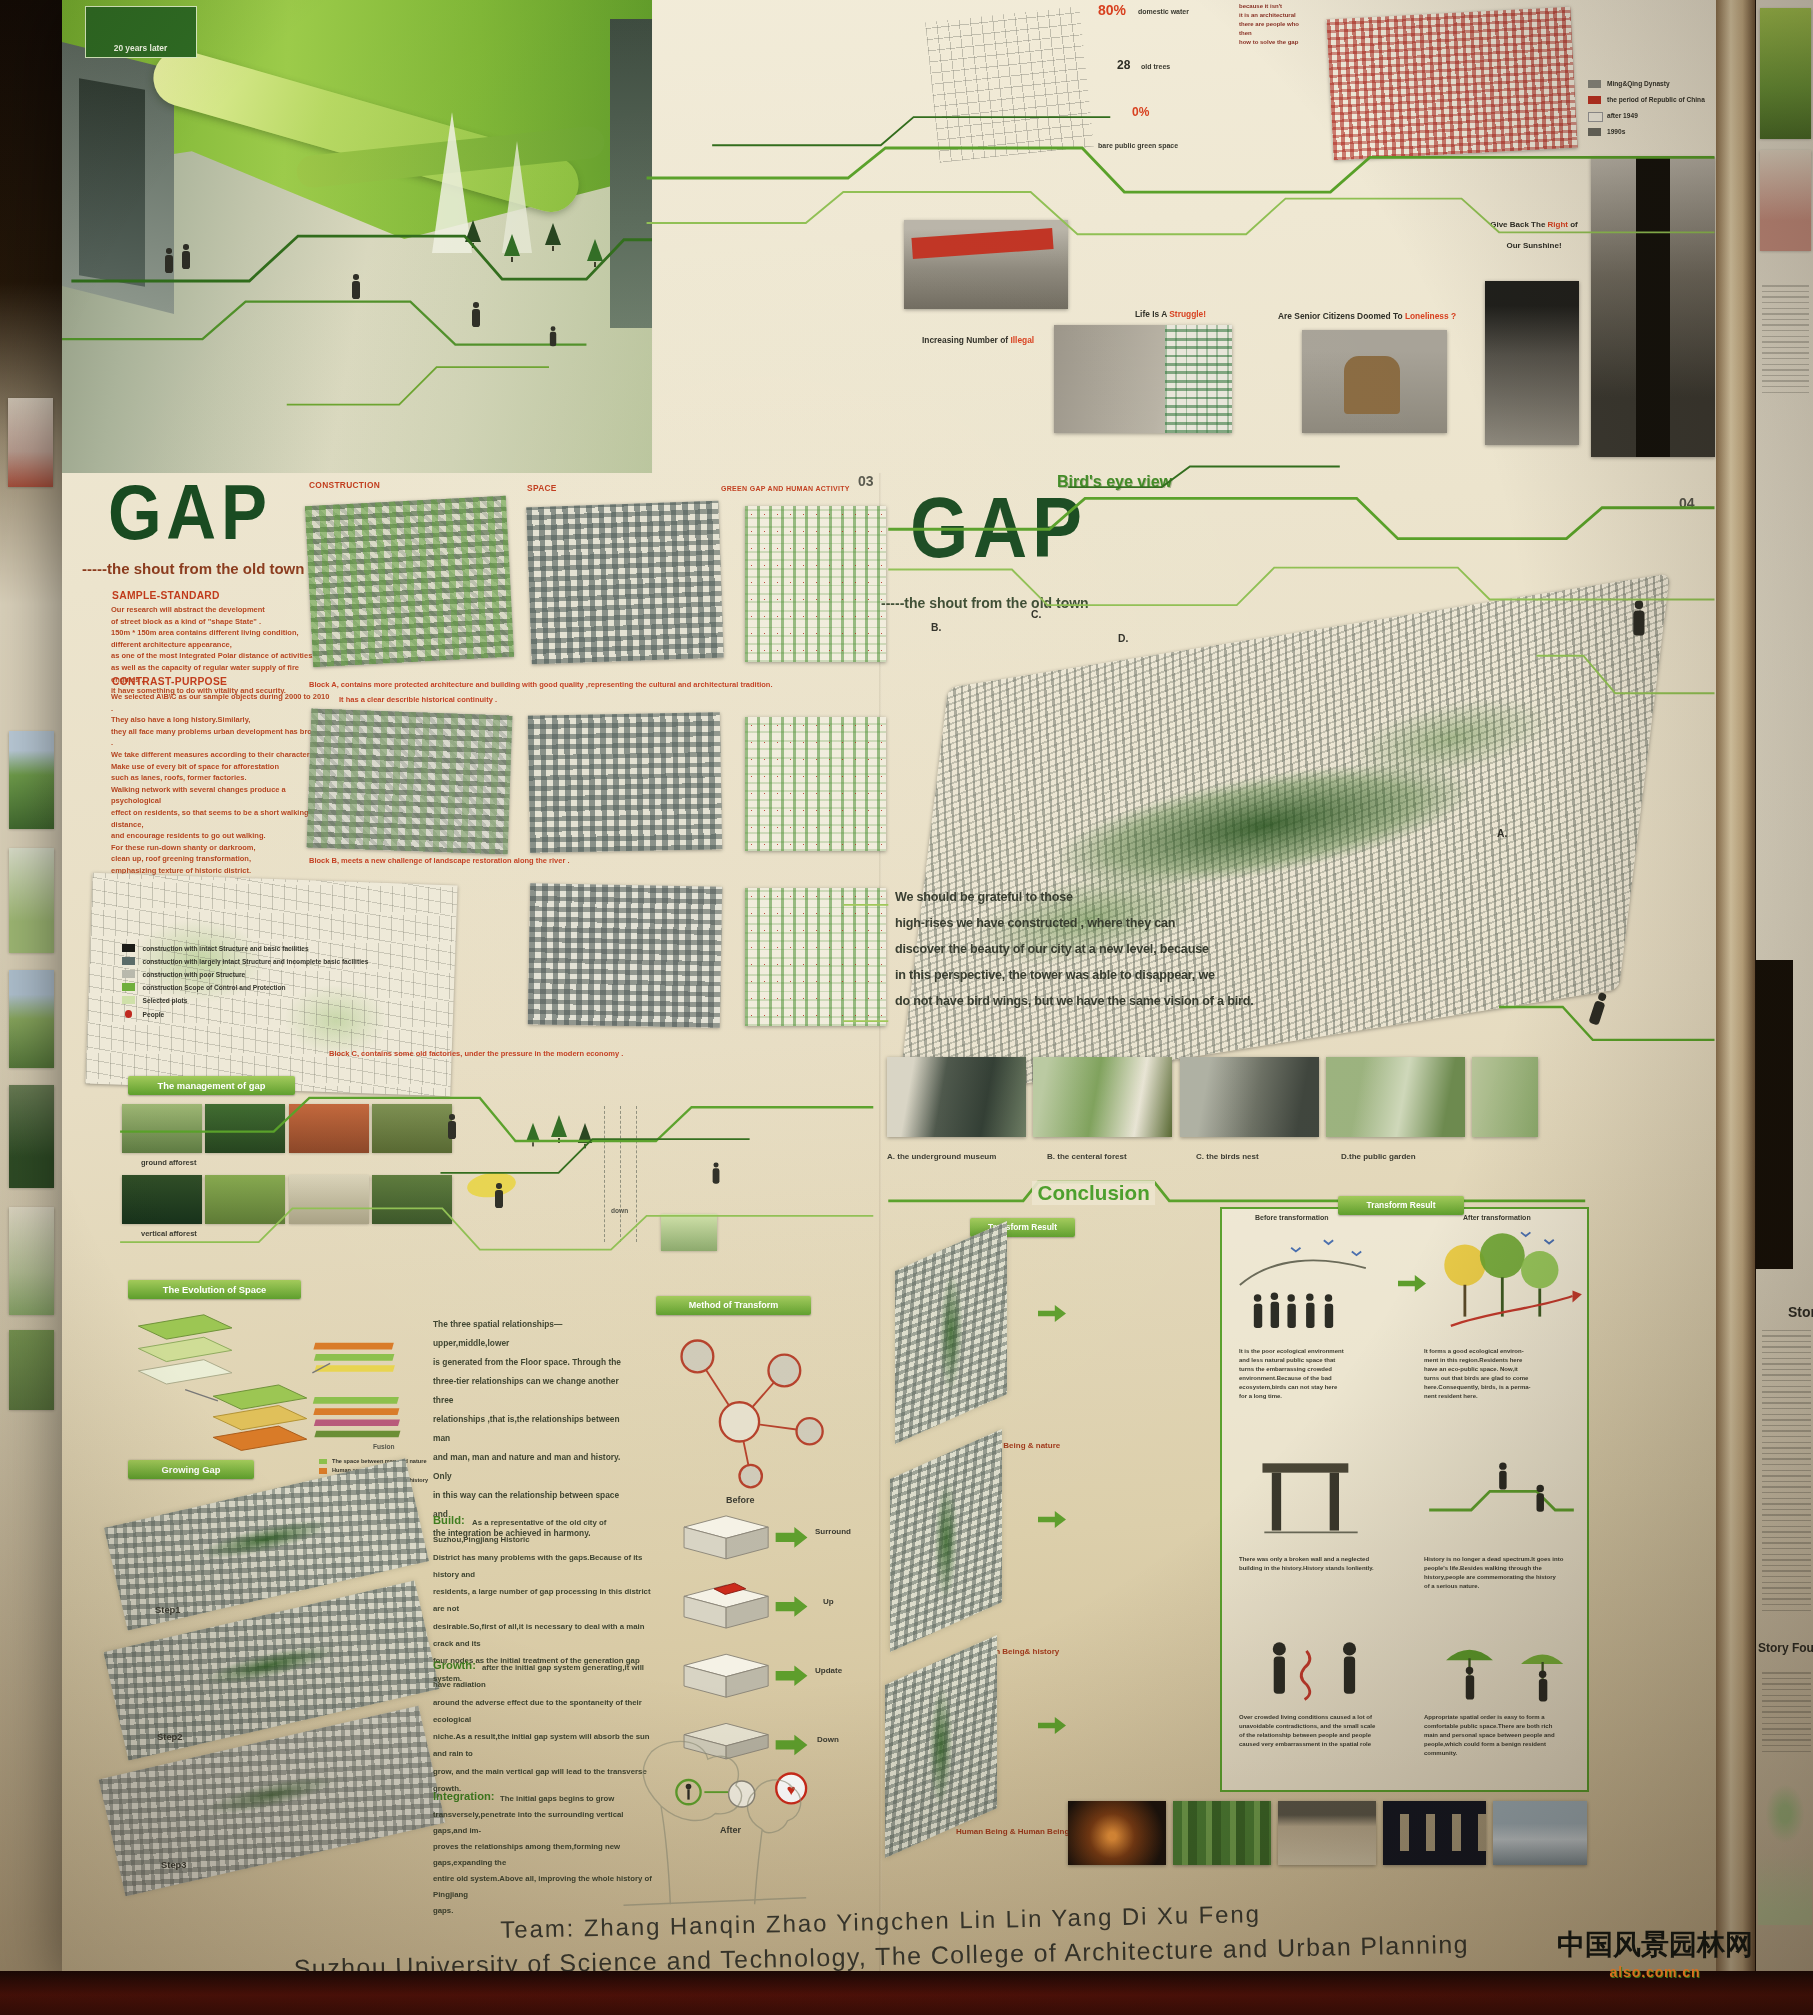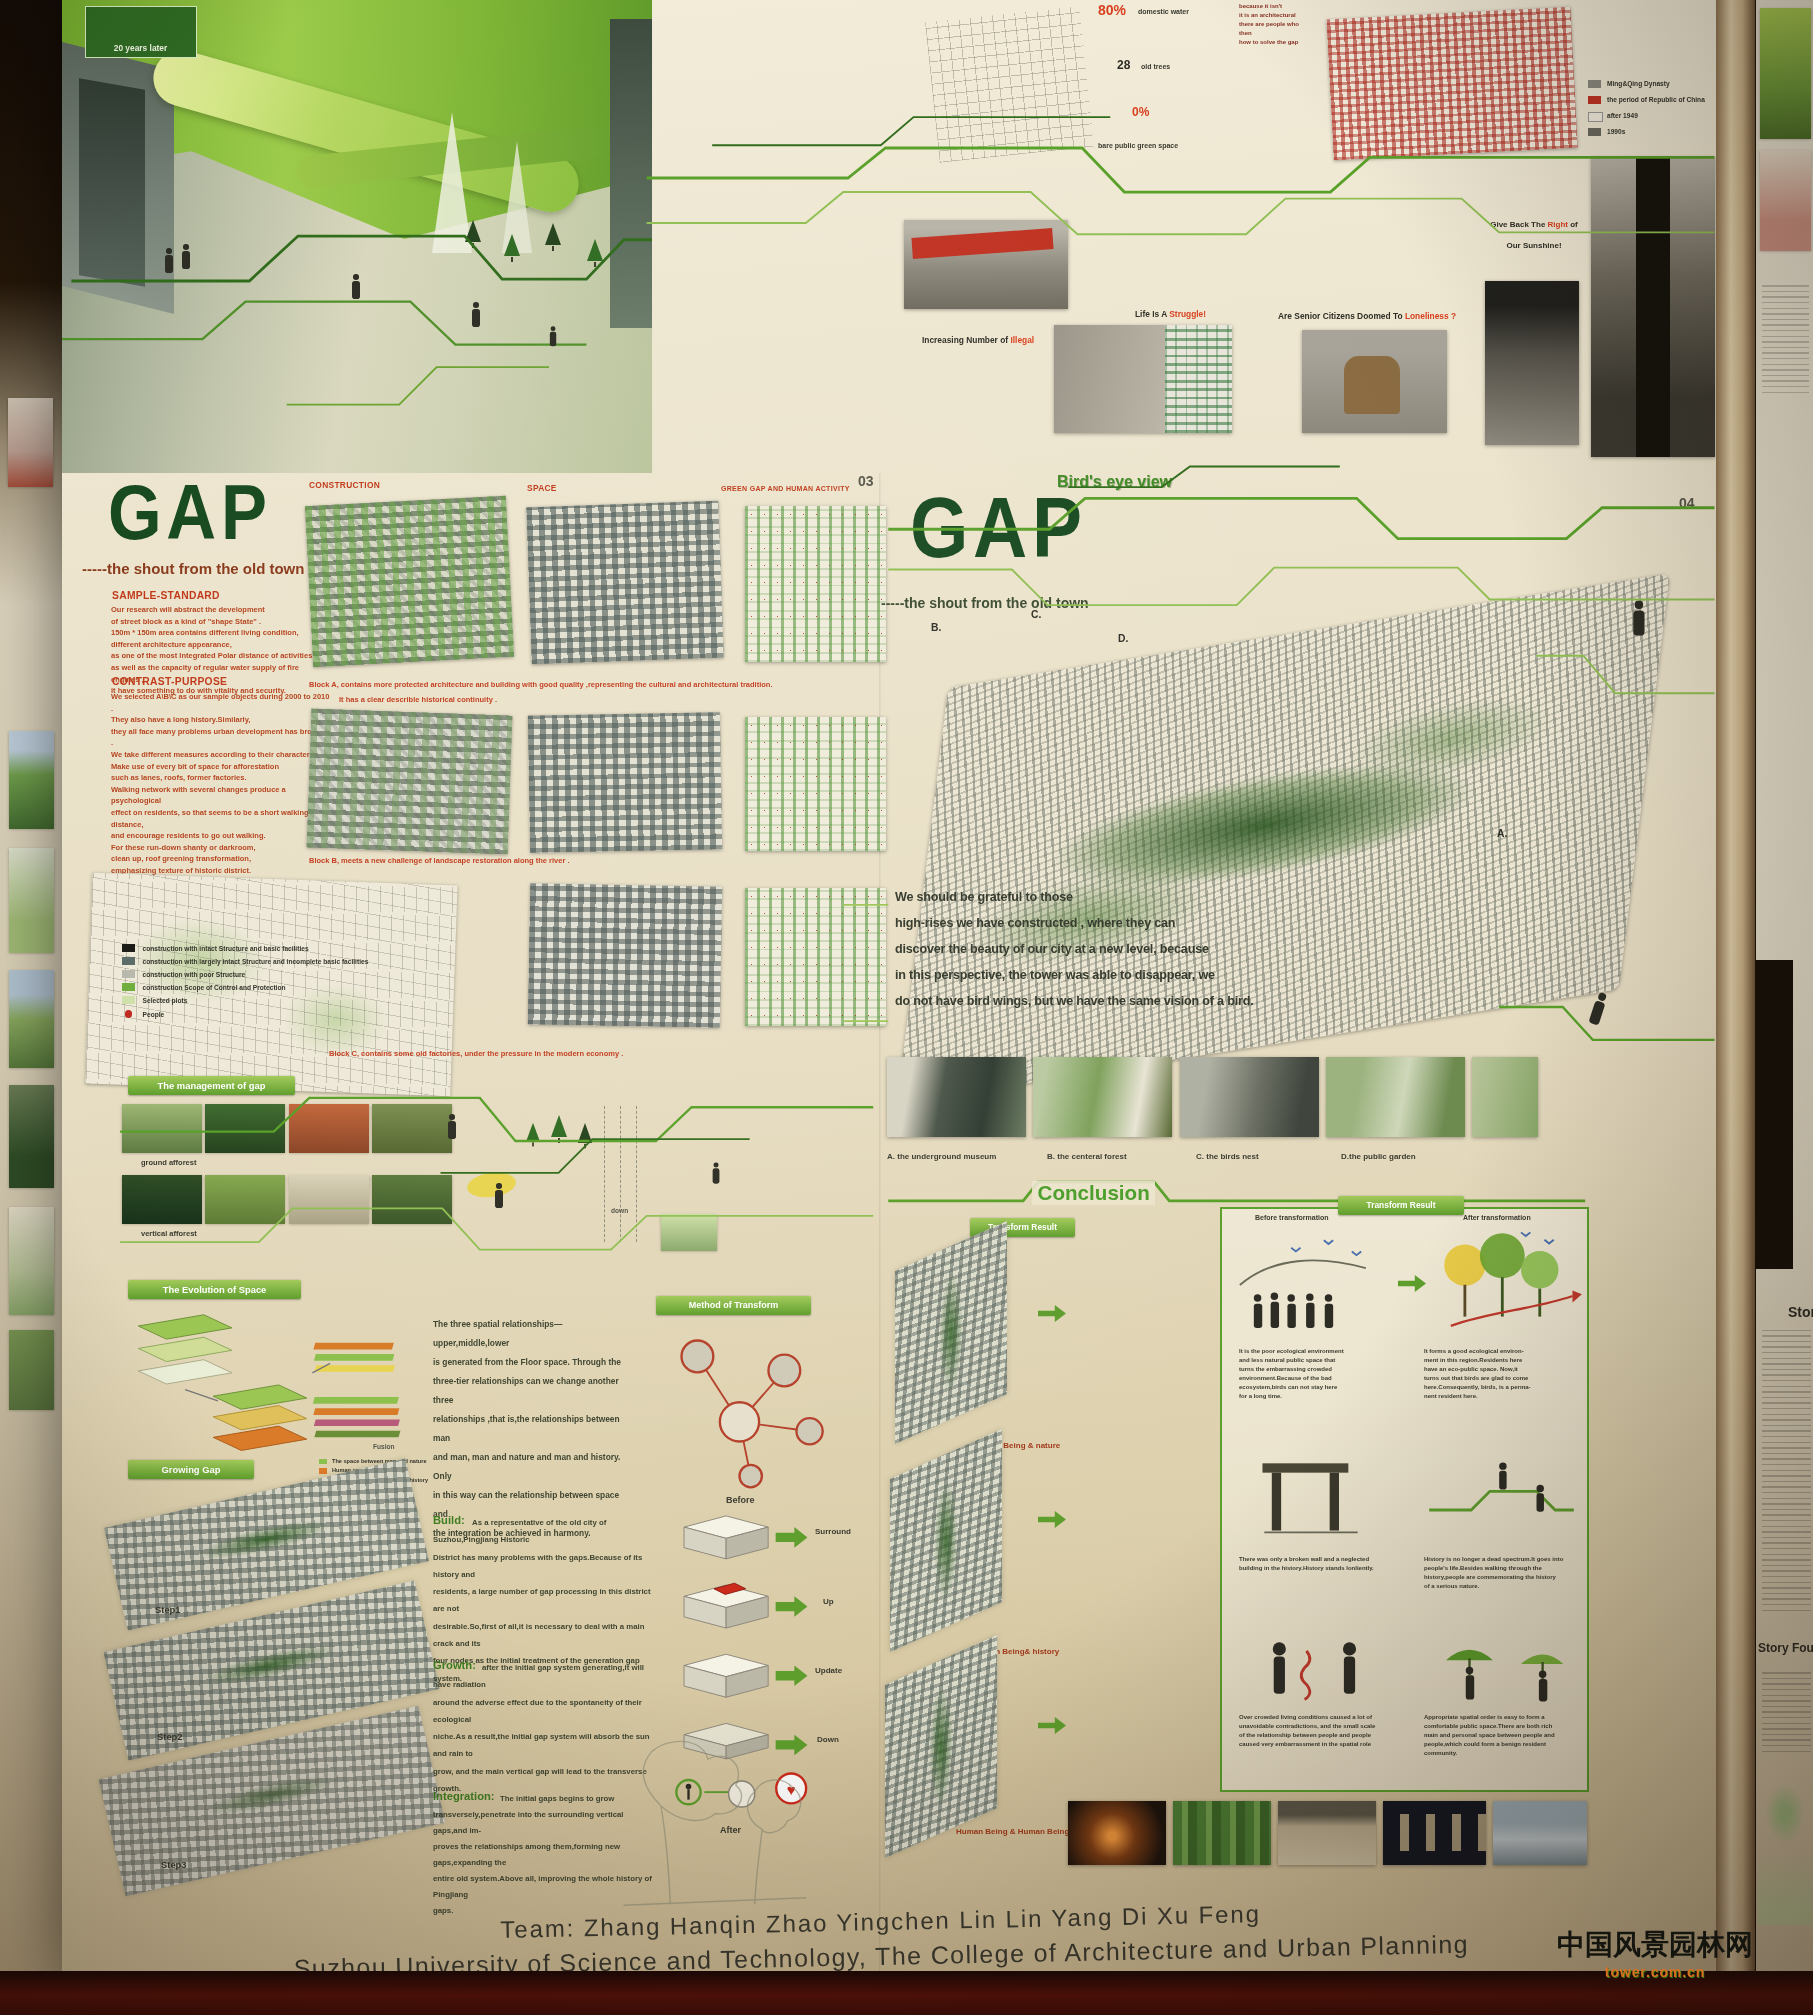--- a/index.html
+++ b/index.html
@@ -584,18 +584,18 @@
   </div>
 
   <div class="abs" style="left:150px;top:1908px;width:1462px;text-align:center;transform:rotate(-1.2deg);color:#3a3a30;z-index:10">
     <div style="font-size:24px;letter-spacing:1.9px">Team: Zhang Hanqin   Zhao Yingchen   Lin Lin   Yang Di   Xu Feng</div>
     <div style="font-size:25px;letter-spacing:1.4px;margin-top:5.6px">Suzhou University of Science and Technology, The College of Architecture and Urban Planning</div>
   </div>
 
   <div class="abs" style="left:0;top:1971px;width:1814px;height:44px;background:linear-gradient(180deg,#1a0705,#551109 55%,#3c0c07);z-index:20"></div>
   <div class="abs" style="left:1557px;top:1926px;z-index:96;text-align:center">
     <div style="font-size:28px;font-weight:bold;color:#15150f;font-family:'DejaVu Sans','Liberation Sans',sans-serif">中国风景园林网</div>
-    <div style="font-size:14px;font-weight:bold;color:#d8701f;letter-spacing:0.9px;text-shadow:0.9px 0.9px 0 #3e7a1e">tower.com.cn</div>
+    <div style="font-size:14px;font-weight:bold;color:#d8701f;letter-spacing:0.9px;text-shadow:0.9px 0.9px 0 #3e7a1e">also.com.cn</div>
   </div>
 
   <div class="abs vignette"></div>
 </div>
 
 
 </body></html>

